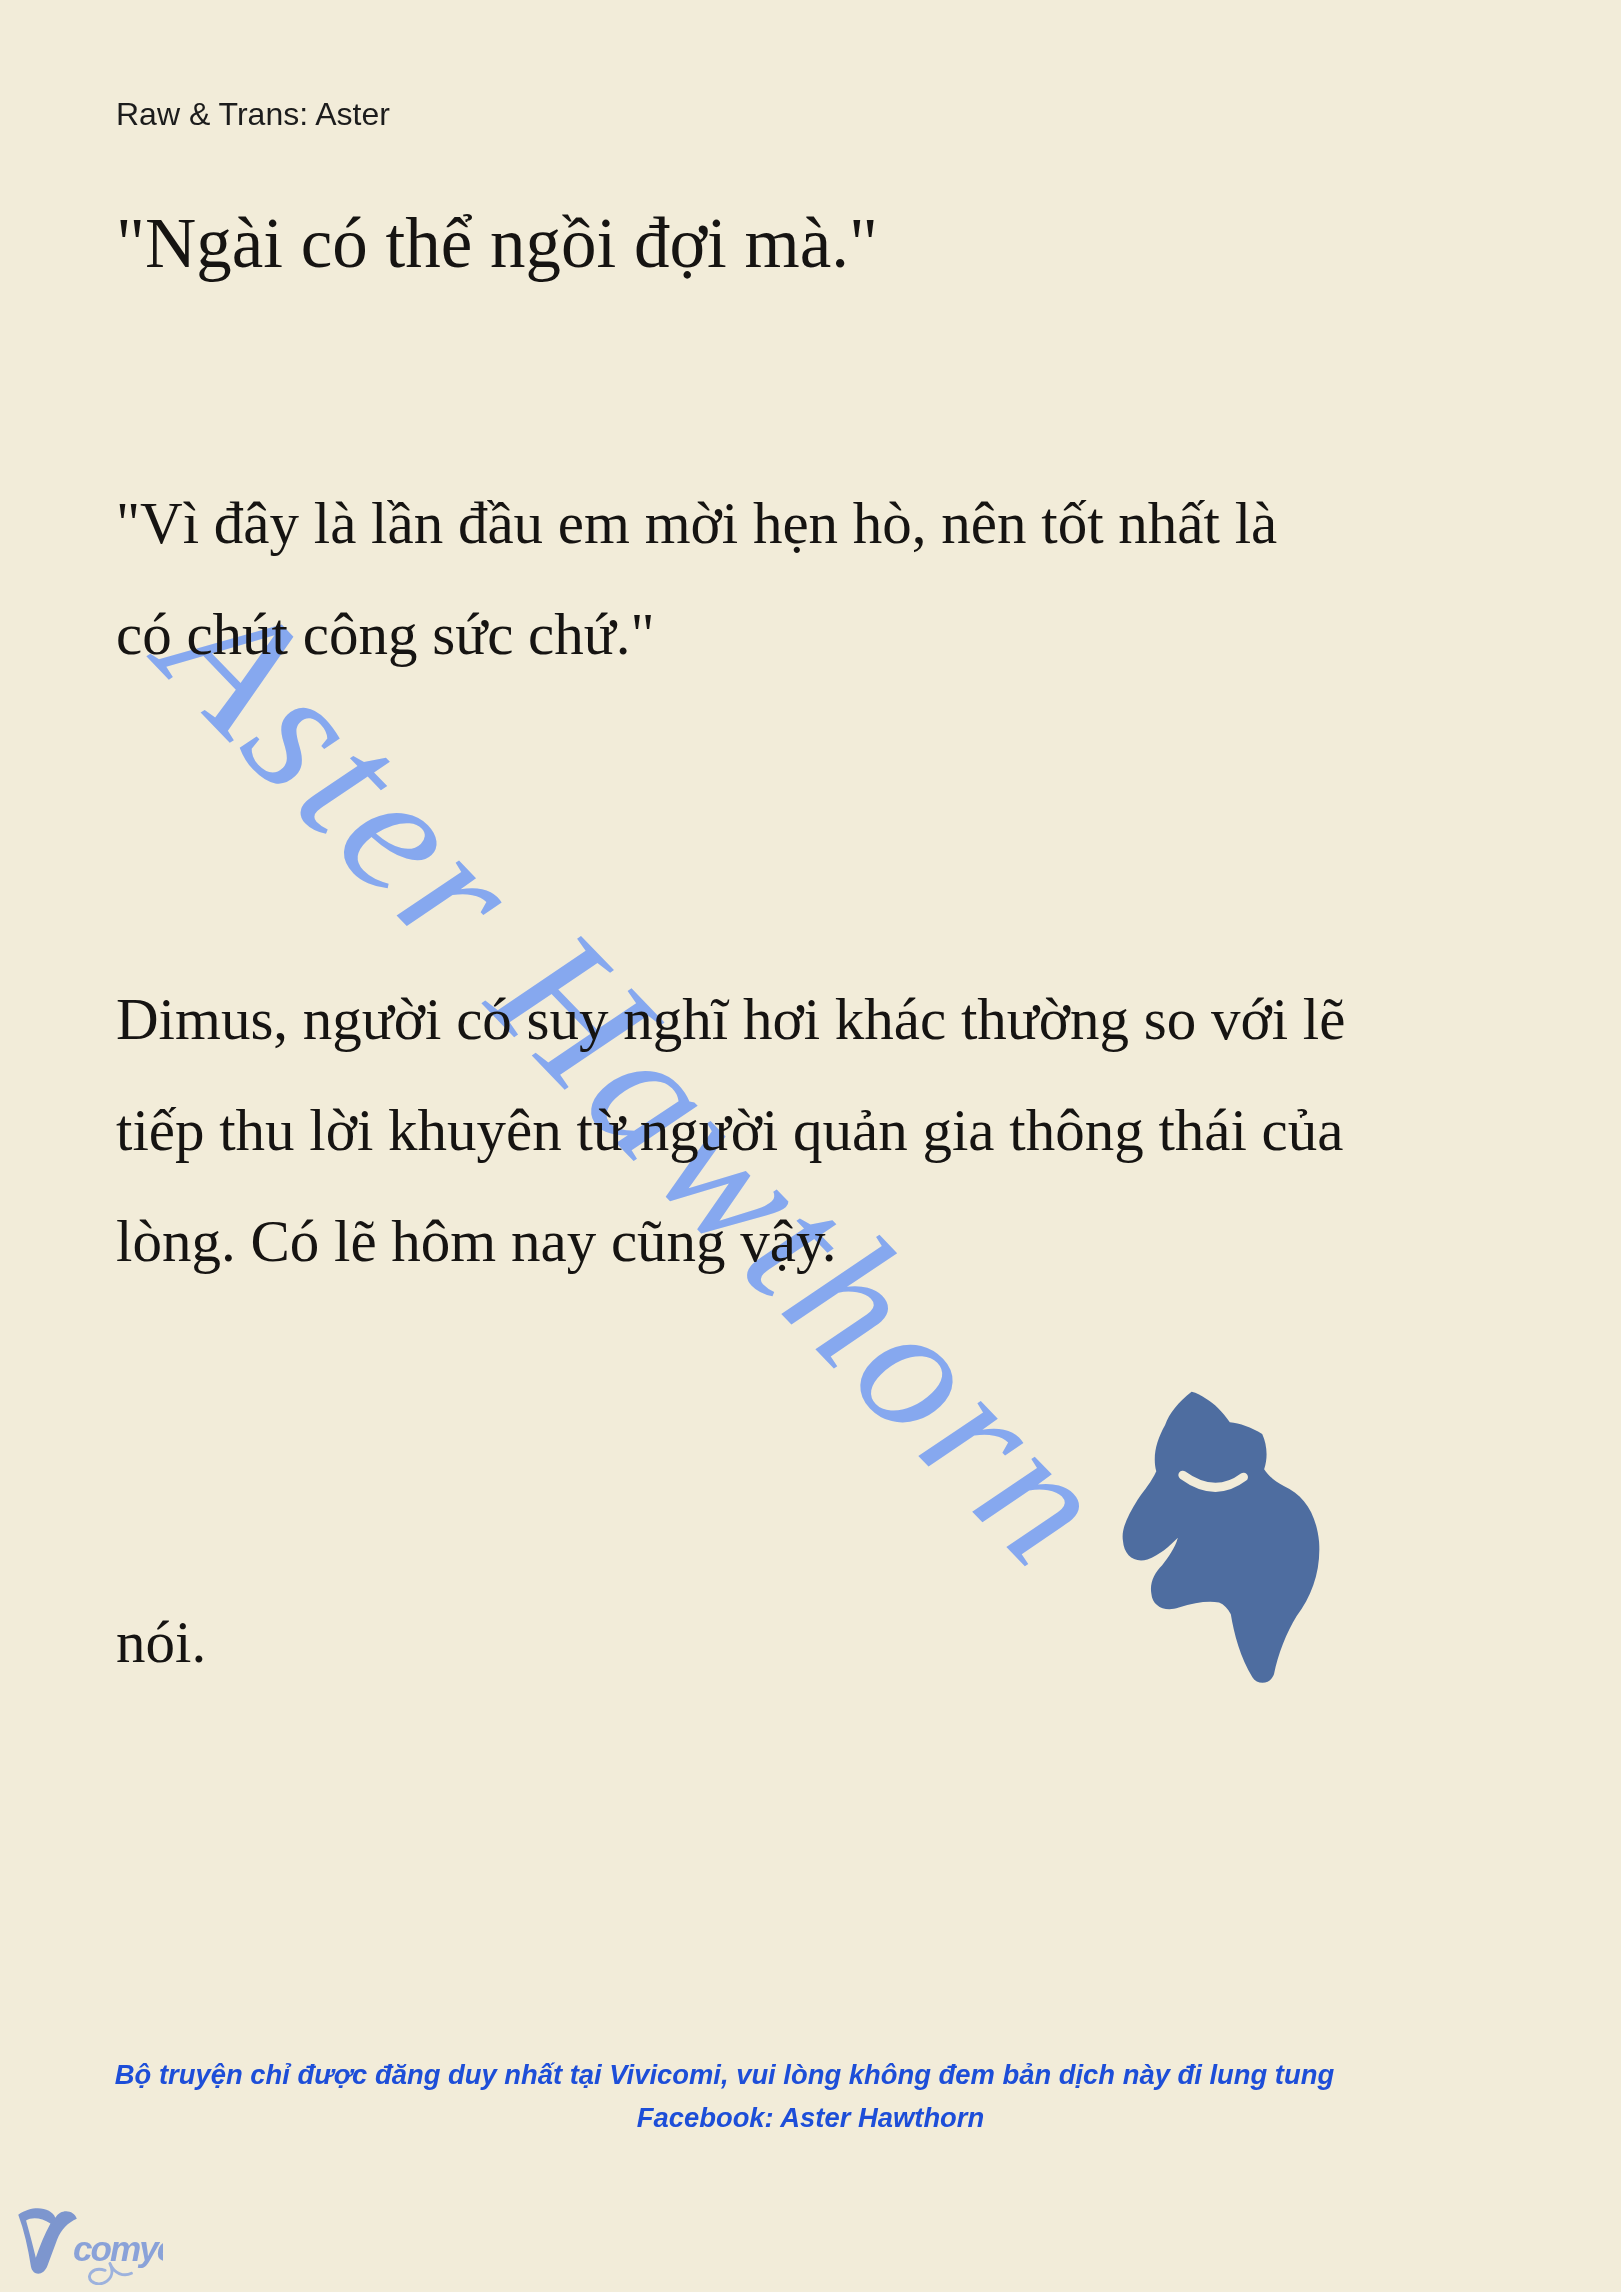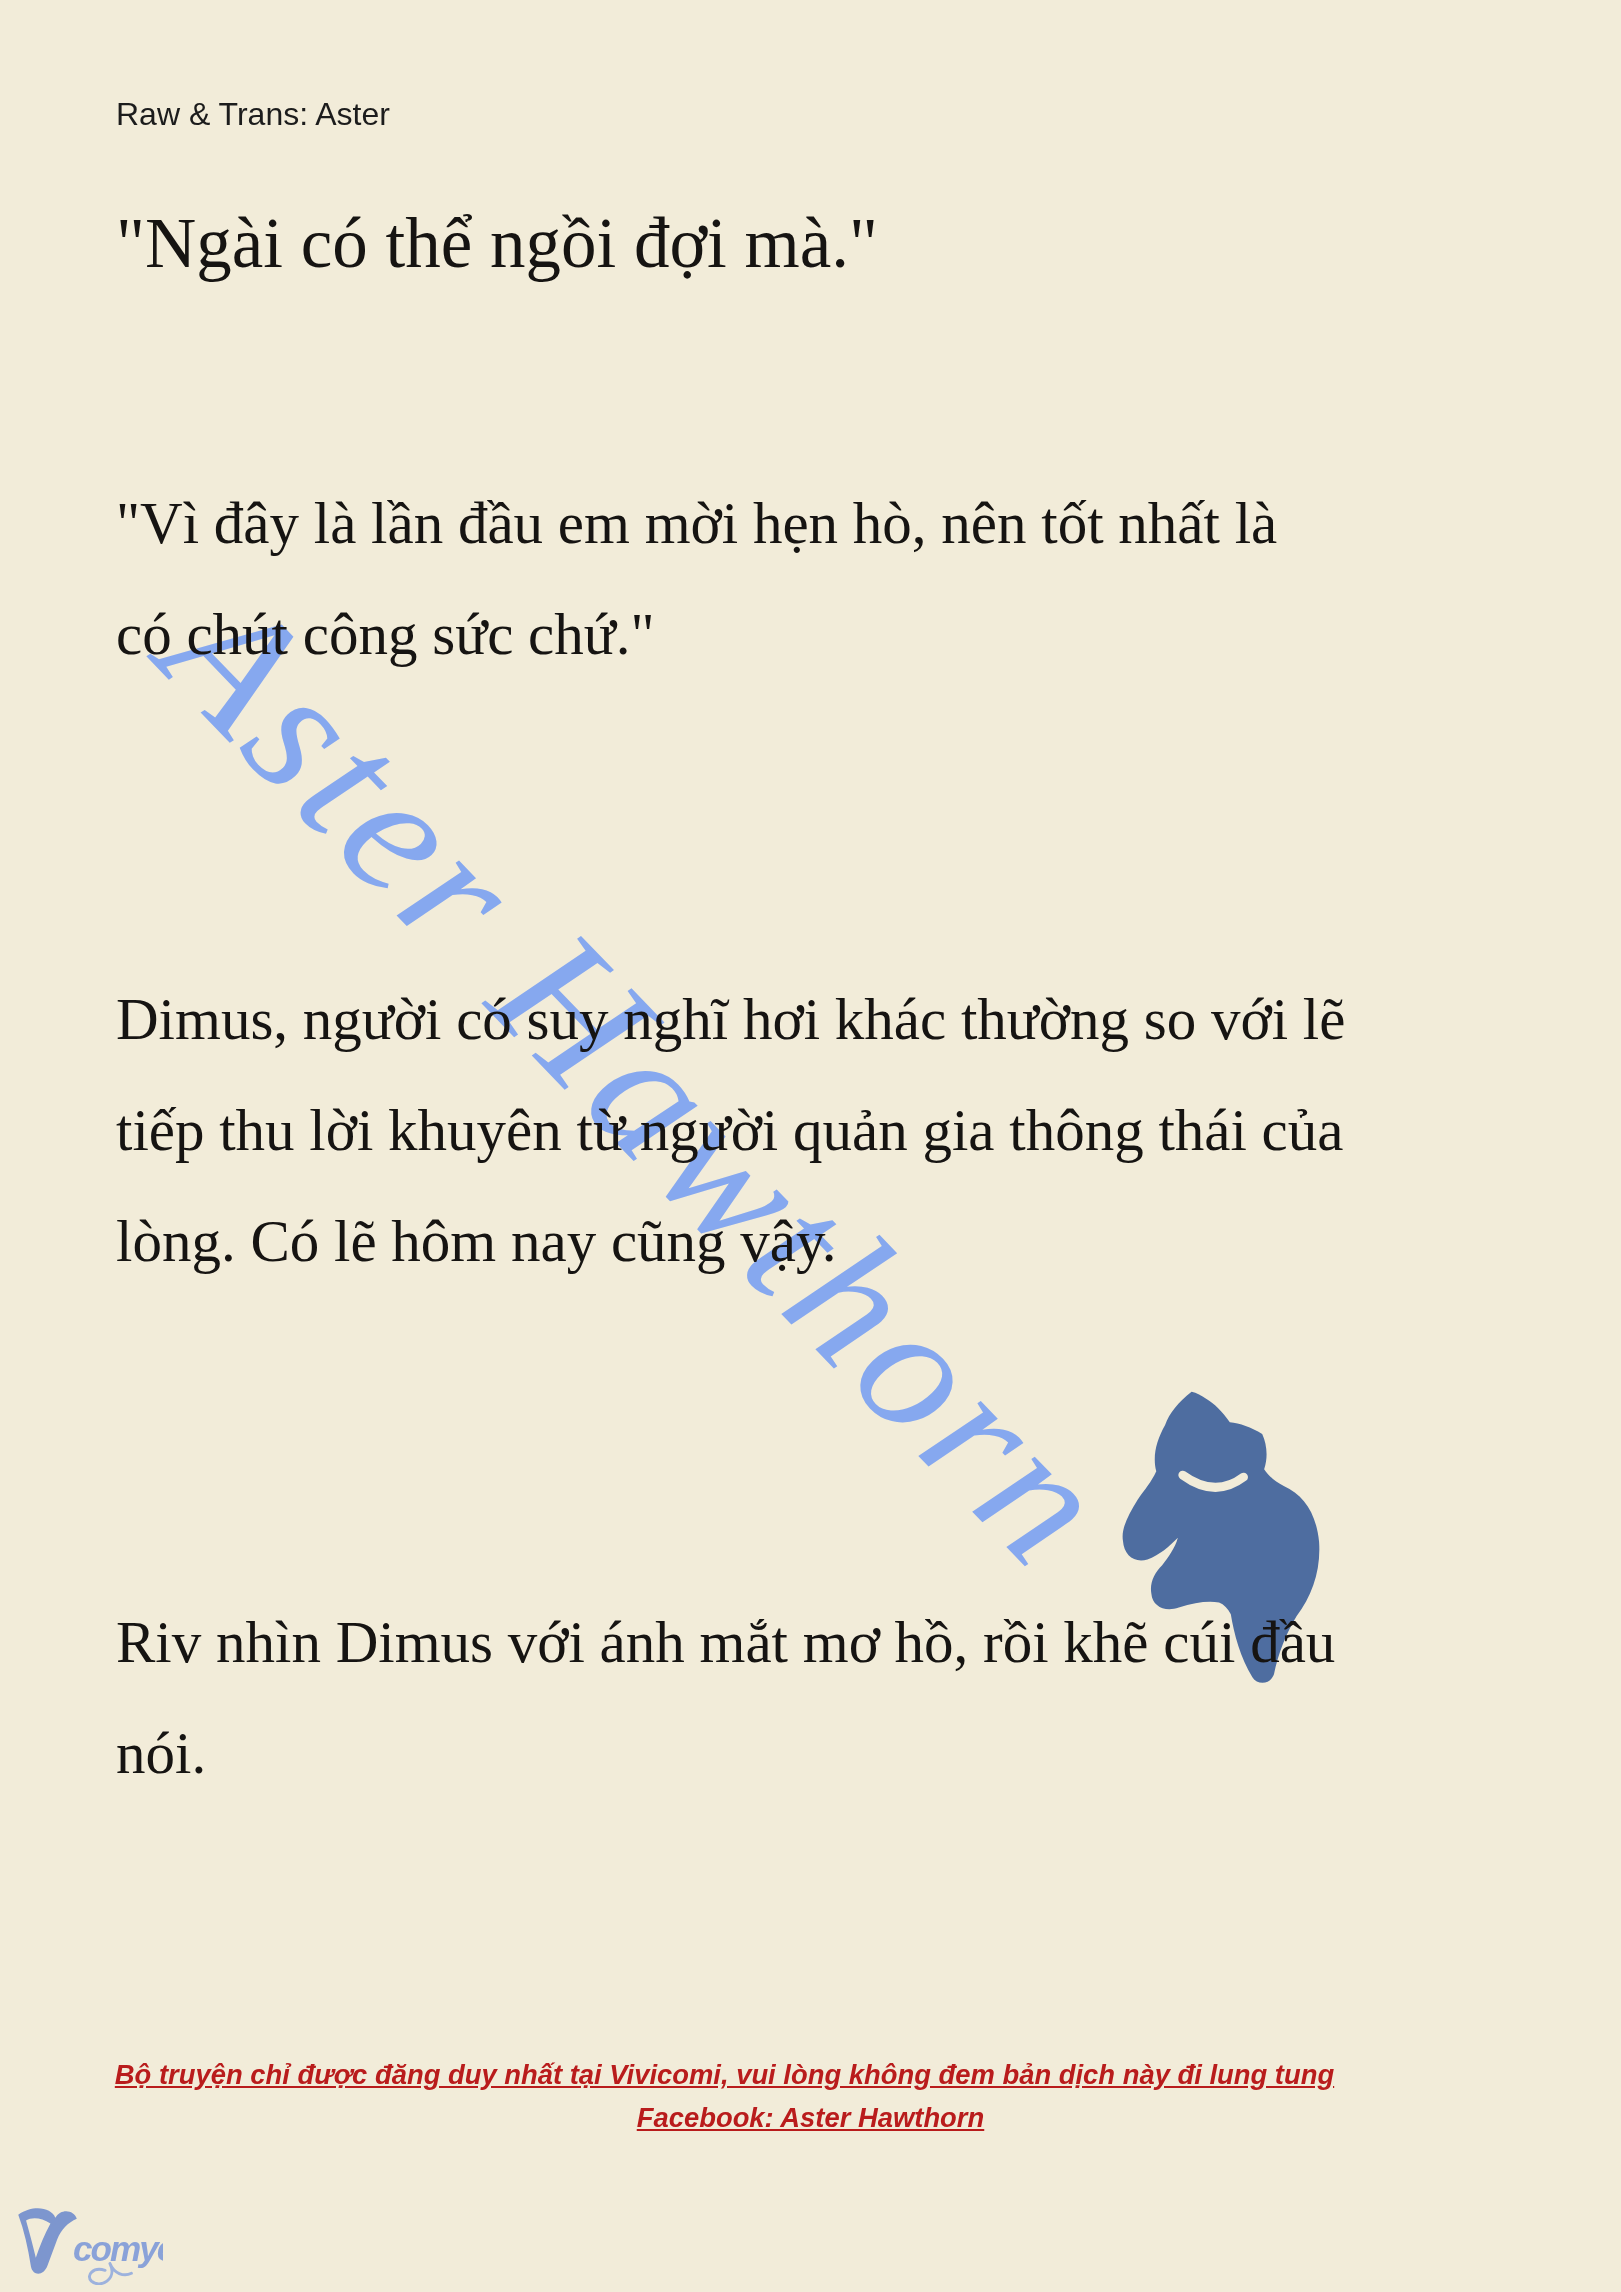--- a/index.html
+++ b/index.html
@@ -29,21 +29,21 @@
     left:116px;top:95px;z-index:3;
     font:32px "Liberation Sans", sans-serif;
     color:#1c1c1c;line-height:39px;white-space:nowrap;
   }
   
   #cat{left:1120px;top:1378px;z-index:2;}
   
   #footer{
     left:0;top:2053px;width:1621px;z-index:3;
     font:italic bold 27.4px "Liberation Sans", sans-serif;
-    color:#b91c1c;text-align:center;text-decoration:underline;
+    color:#1d4ed8;text-align:center;
   }
   #footer .fline{line-height:43px;white-space:nowrap;}
   #footer .fline.shifted{transform:translateX(-86px);}
   
   #logo{left:13.7px;top:2205px;z-index:3;}
   #logo text{
     font-family:"Liberation Sans", sans-serif;
     font-weight:bold;font-style:italic;
     fill:#8aa2d8;
   }
@@ -64,21 +64,20 @@
   <div class="line">có chút công sức chứ."</div>
 </div>
 
 <div class="abs textblock para pbody" style="top:964px">
   <div class="line">Dimus, người có suy nghĩ hơi khác thường so với lẽ</div>
   <div class="line">tiếp thu lời khuyên từ người quản gia thông thái của</div>
   <div class="line">lòng. Có lẽ hôm nay cũng vậy.</div>
 </div>
 
 <div class="abs textblock para pbody" style="top:1587px">
-  <div class="line">Riv nhìn Dimus với ánh mắt mơ hồ, rồi khẽ cúi đầu</div>
   <div class="line">nói.</div>
 </div>
 
 <svg id="cat" class="abs" width="203" height="307" viewBox="0 0 207 313" aria-hidden="true">
   <path fill="#4e6da0" d="
     M73,14
     C60,24 50,36 46,48
     C37,64 33,80 37,95
     C32,106 25,114 18,124
     C8,140 1,154 3,166

